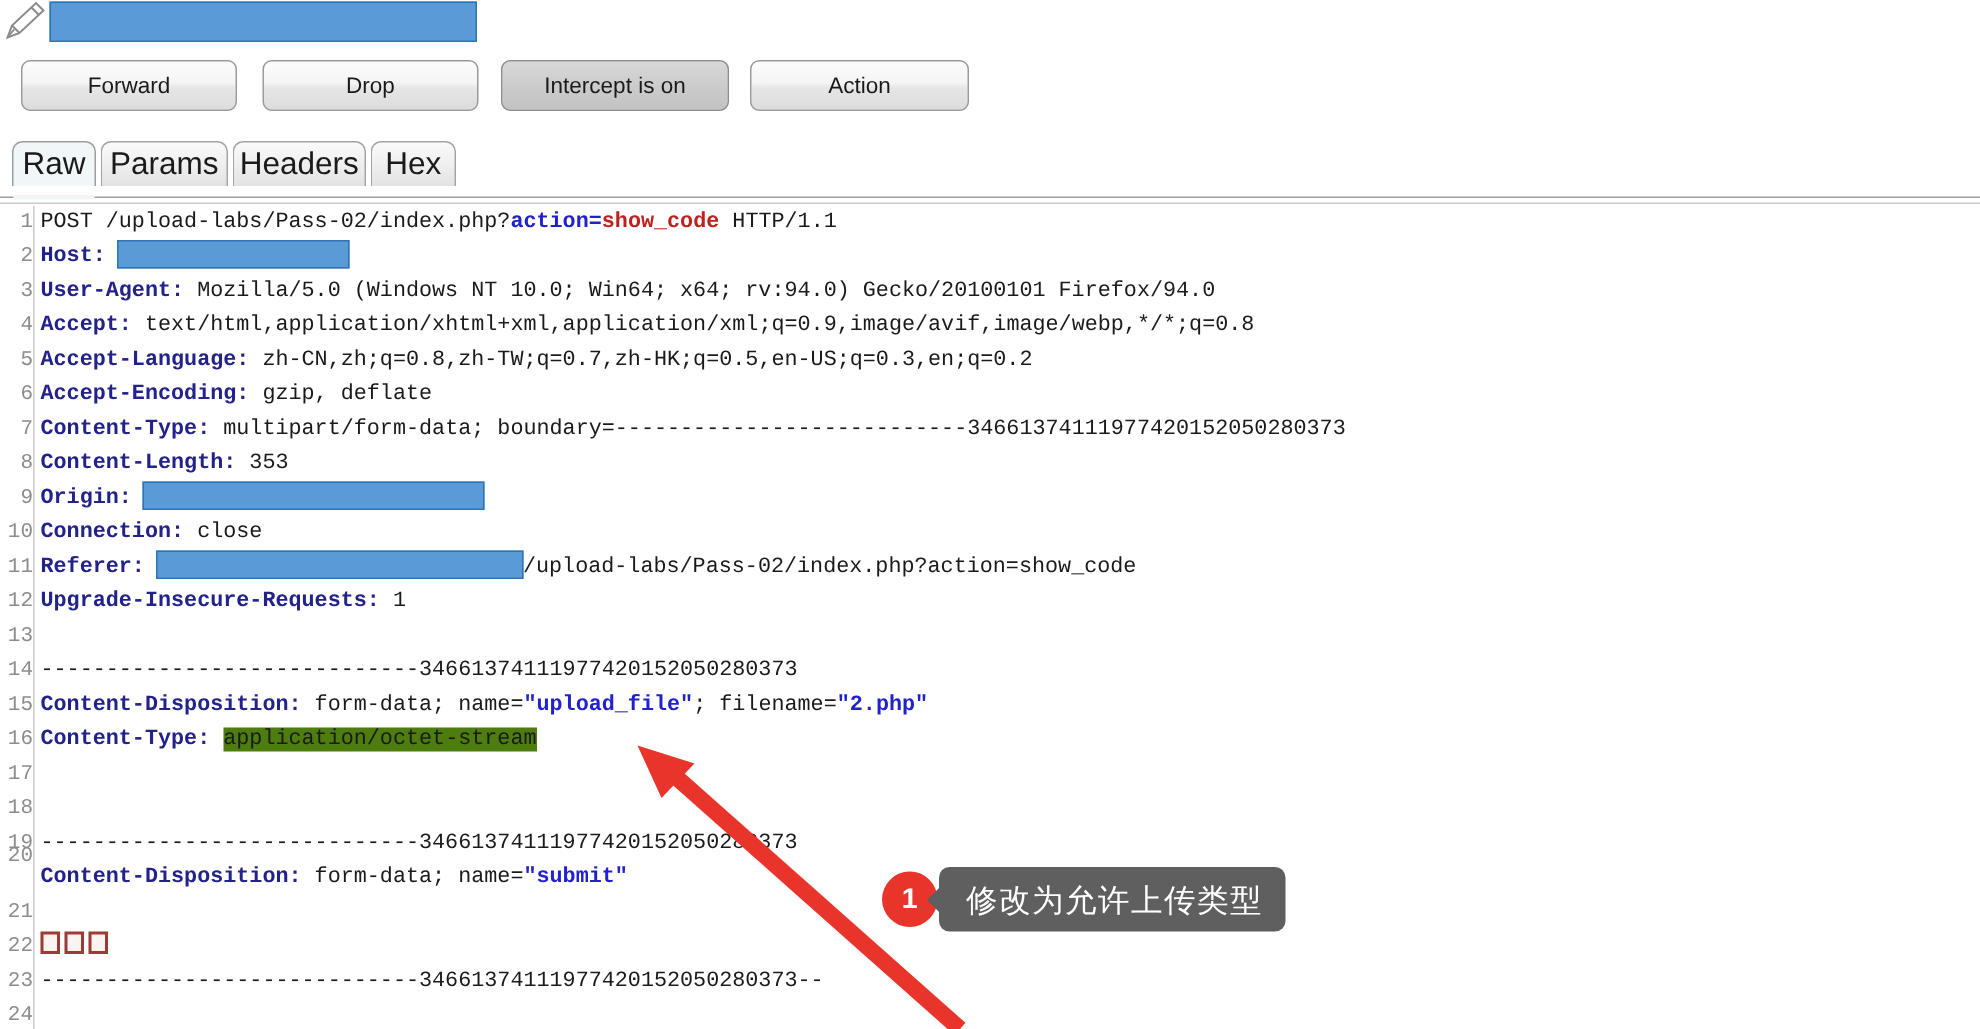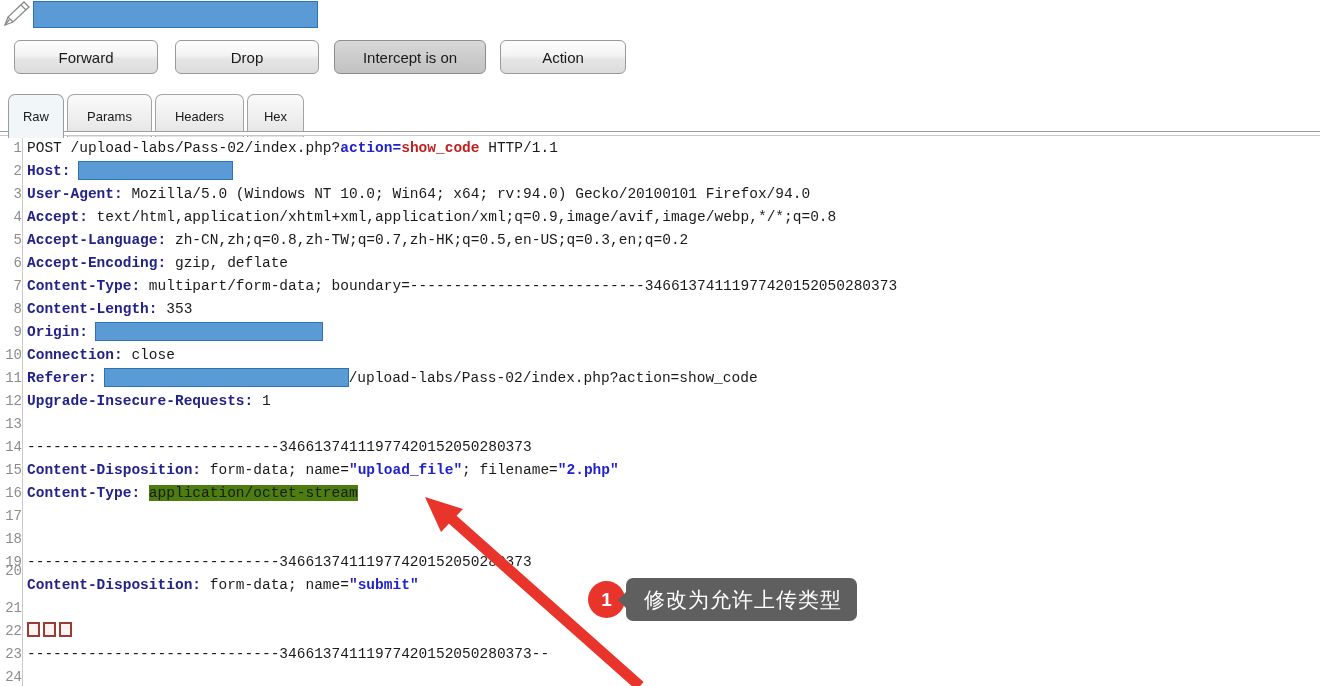--- a/index.html
+++ b/index.html
@@ -63,38 +63,38 @@
     cursor: pointer;
     box-sizing: border-box;
   }
   .burp-btn.pressed {
     background: linear-gradient(to bottom, #d8d8d8 0%, #cccccc 50%, #c2c2c2 100%);
     border-color: #8d8d8d;
   }
   #btn-forward { left: 2px;   width: 144px; }
   #btn-drop    { left: 163px; width: 144px; }
   #btn-intercept { left: 322px; width: 152px; }
-  #btn-action  { left: 488px; width: 126px; }
+  #btn-action  { left: 488px; width: 146px; }
 
   
   .tab-row {
     position: absolute;
     left: 0; top: 94px;
     width: 1320px;
     height: 38px;
   }
   .tab {
     position: absolute;
     top: 0;
-    height: 44px;
+    height: 30px;
     border: 1px solid #a3a3a3;
     border-bottom: none;
     border-radius: 7px 7px 0 0;
     background: linear-gradient(to bottom, #fafafa 0%, #ededed 60%, #e2e2e2 100%);
-    font-size: 13px;
+    font-size: 21px;
     color: #1a1a1a;
     display: flex;
     align-items: center;
     justify-content: center;
     cursor: pointer;
     box-sizing: border-box;
     font-family: "Liberation Sans", sans-serif;
   }
   .tab.active {
     background: #f1f6f8;

